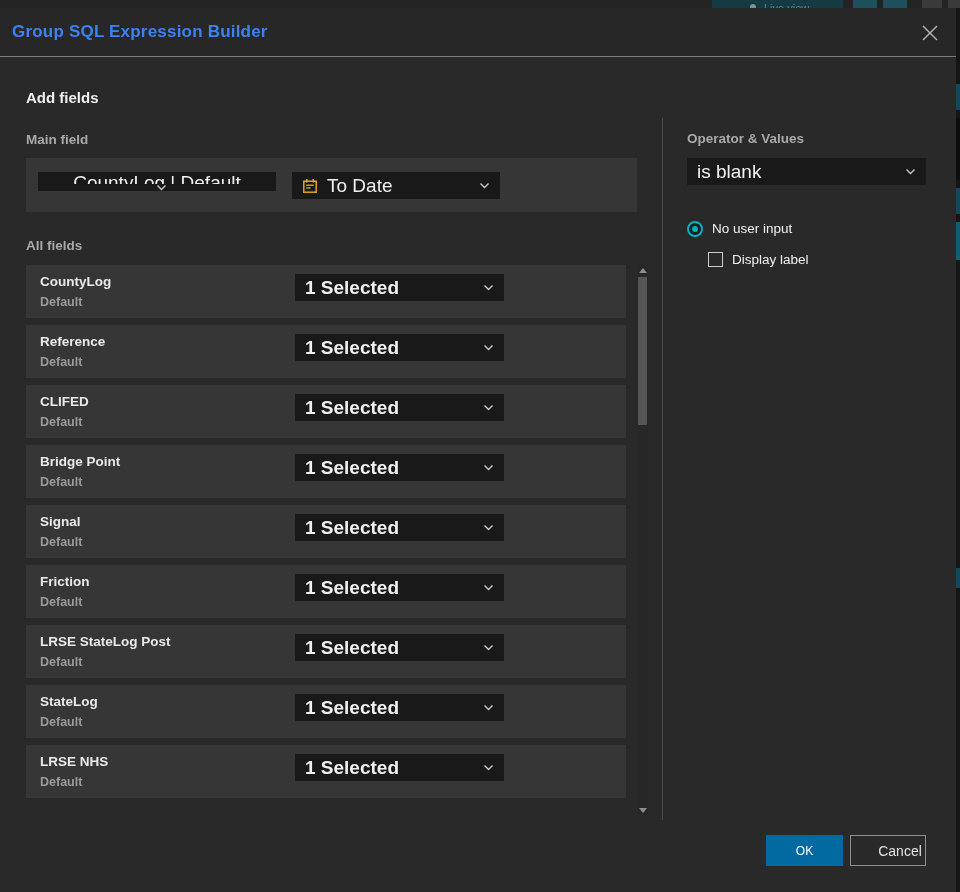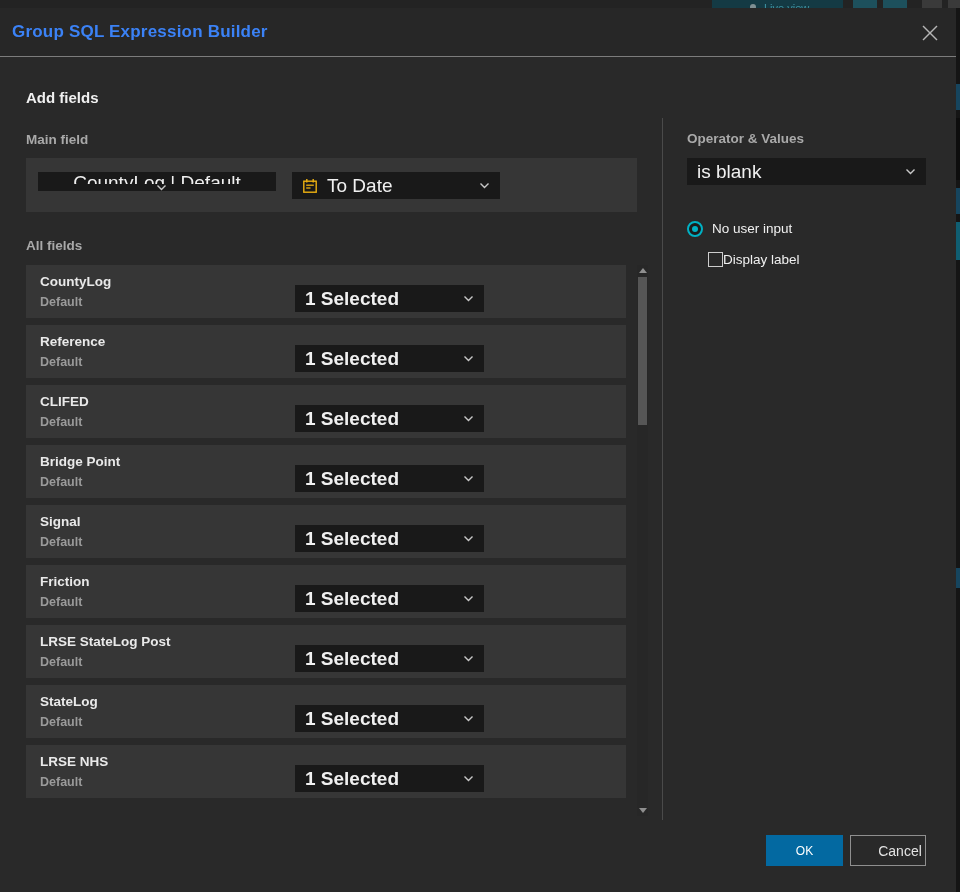--- a/index.html
+++ b/index.html
@@ -34,40 +34,40 @@
   .dd .chev { flex:0 0 auto; margin-left:8px; }
 
   .field-dd { position:absolute; left:12px; top:14px; width:238px; height:19px;flex-direction:column; }
   .date-dd  { position:absolute; left:266px; top:14px; width:208px; height:27px; }
   .date-dd .cal { margin-right:9px; flex:0 0 auto; display:flex; }
 
   .list { position:absolute; left:26px; top:257px; width:600px; }
   .row { position:relative; width:600px; height:53px; margin-bottom:7px; background:#363636;font-weight:bold; }
   .row-name { position:absolute; left:14px; top:9px; color:#e9e9e9; font-size:13.5px; }
   .row-sub  { position:absolute; left:14px; top:30px; color:#9b9b9b; font-size:12.5px; }
-  .row-dd   { position:absolute; left:269px; top:20px; width:189px; height:27px; }
+  .row-dd   { position:absolute; left:269px; top:9px; width:209px; height:27px; }
 
   
   .sbar { position:absolute; left:637px; top:257px; width:11px; height:551px; background:#272727; }
   .sarrow { position:absolute; left:2px; width:0; height:0; border-left:4px solid transparent; border-right:4px solid transparent; cursor:pointer; }
   .sarrow.up { top:3px; border-bottom:5px solid #8f8f8f; }
   .sarrow.down { bottom:3px; border-top:5px solid #8f8f8f; }
   .sthumb { position:absolute; left:1px; top:12px; width:9px; height:148px; background:#565656; cursor:pointer; }
 
   .vdivider { position:absolute; left:662px; top:110px; width:1px; height:702px; background:#4a4a4a; }
 
   
   .op-dd { position:absolute; left:687px; top:150px; width:239px; height:27px; }
   .radio-row { position:absolute; left:687px; top:213px; display:flex; align-items:flex-start; cursor:pointer; }
   .radio { width:16px; height:16px; border-radius:50%; border:2px solid #00b1c4; position:relative; flex:0 0 auto; background:#1c1c1c; }
   .radio .dot { position:absolute; left:3px; top:3px; width:6px; height:6px; border-radius:50%; background:#00b1c4; }
   .radio-label { color:#f0f0f0; font-size:13.5px; margin-left:9px; }
   .check-row { position:absolute; left:708px; top:244px; display:flex; align-items:center; cursor:pointer; }
   .checkbox { width:15px; height:15px; border:1.5px solid #cdcdcd; background:transparent; flex:0 0 auto; }
-  .check-label { color:#f0f0f0; font-size:13.5px; }
+  .check-label { color:#f0f0f0; font-size:13.5px; margin-left:9px; }
 
   
   .btn-ok { position:absolute; left:766px; top:827px; width:77px; height:31px; background:#0369a1; border:none;
             color:#ffffff; font-size:12px; font-family:"Liberation Sans", sans-serif; cursor:pointer; }
   .btn-cancel { position:absolute; left:850px; top:827px; width:76px; height:31px; background:transparent;
             border:1px solid #8f8f8f; color:#e3e3e3; font-size:14px; font-family:"Liberation Sans", sans-serif; cursor:pointer;padding-left:24px; }
 </style>
 </head>
 <body>
 

